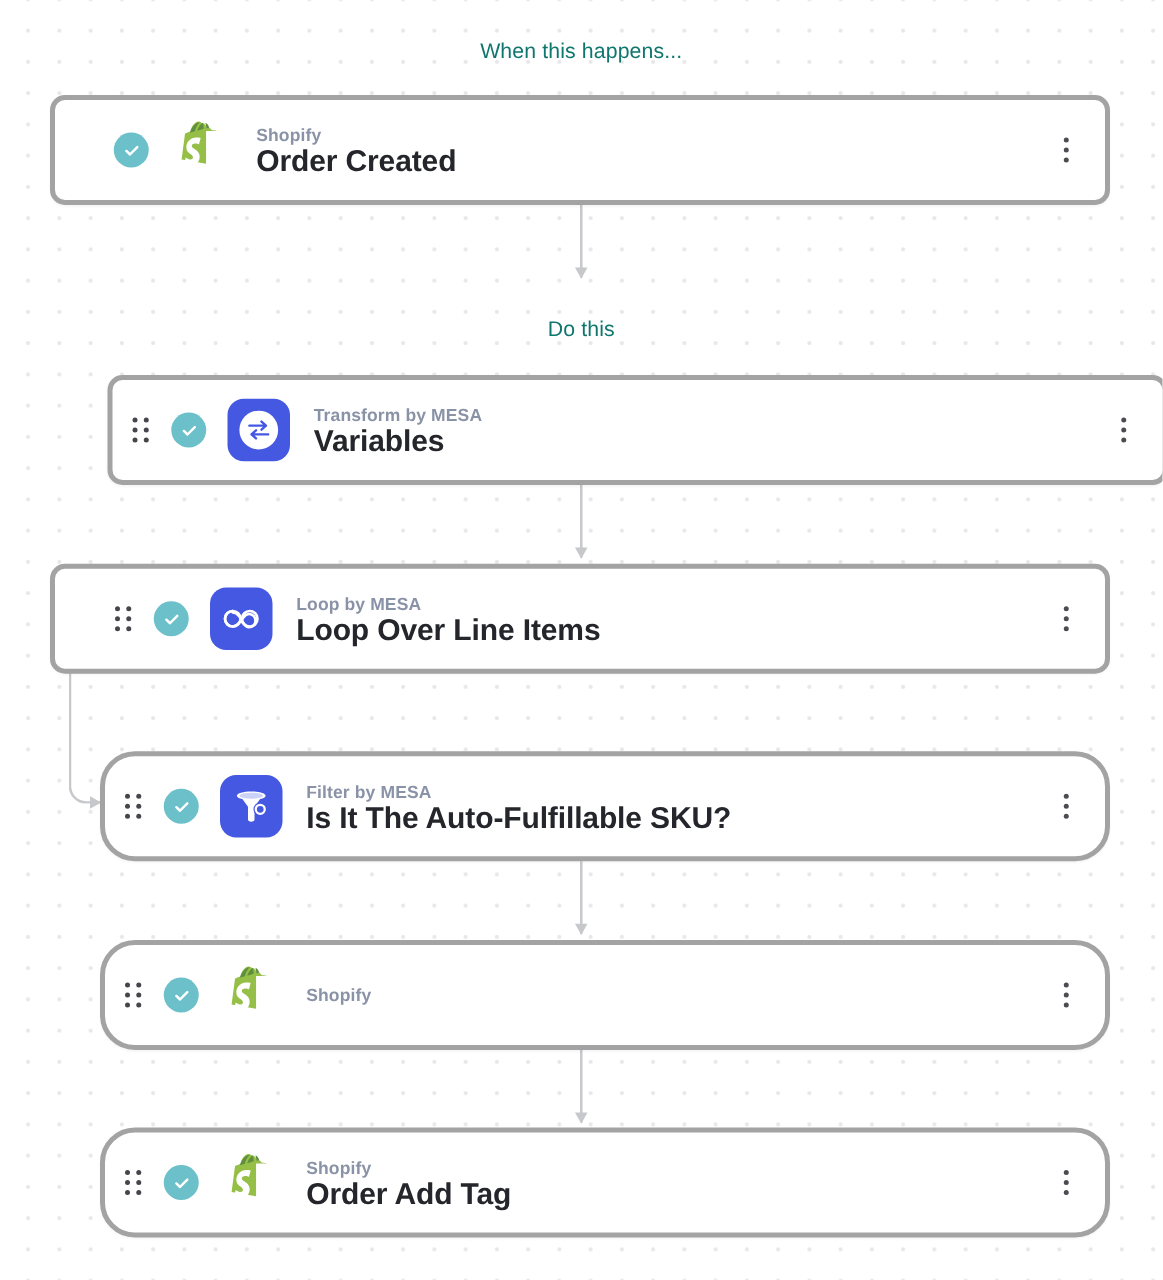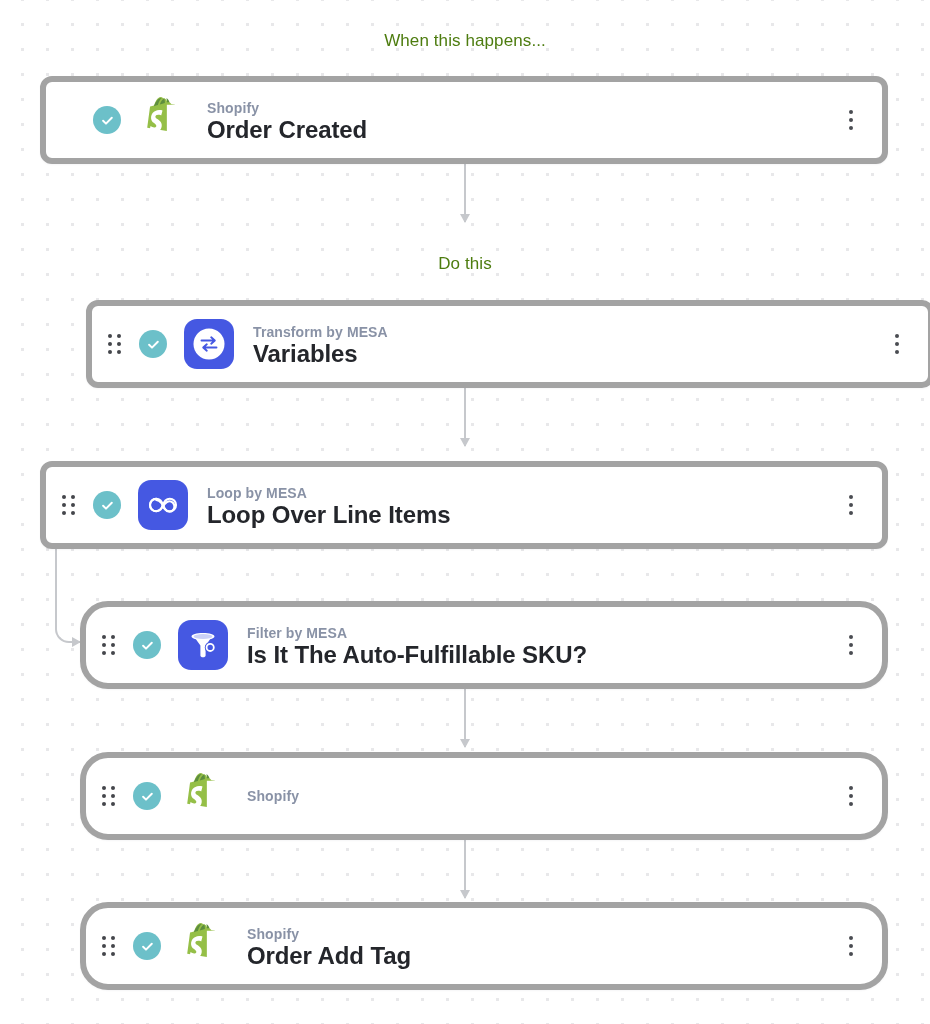--- a/index.html
+++ b/index.html
@@ -25,21 +25,21 @@
     width: 930px;
     height: 1024px;
   }
 
   
   .section-label {
     position: absolute;
     width: 100%;
     text-align: center;
     font-size: 17px;
-    color: #4d7c0f;
+    color: #0f766e;
     letter-spacing: 0.1px;
   }
   #lbl-when { top: 31px; }
   #lbl-do   { top: 254px; }
 
   
   .conn {
     position: absolute;
     pointer-events: none;
   }
@@ -73,21 +73,21 @@
     border-top: 5px solid transparent;
     border-bottom: 5px solid transparent;
     border-left: 9px solid #c6c8cc;
   }
 
   
   .card {
     position: absolute;
     height: 88px;
     background: #ffffff;
-    border: 6px solid #a3a3a3;
+    border: 4px solid #a3a3a3;
     border-radius: 12px;
     box-shadow: 0 1px 2px rgba(16,24,40,0.04);
     display: flex;
     align-items: center;
     padding: 0 20px 0 0;
   }
   .card.level0 { left: 40px; width: 848px; }
   .card.level1 { left: 80px; width: 808px; border-radius: 28px; }
 
   
@@ -272,21 +272,21 @@
       <div class="step-title">Variables</div>
     </div>
     <div class="spacer"></div>
     <div class="kebab">
       <i></i>
         <i></i>
         <i></i>
     </div>
   </div>
 
-  <div class="card level0" style="top:461px;">
+  <div class="card level0" style="top:451px;padding-left:32px;">
     <div class="drag-handle">
       <i></i>
         <i></i>
         <i></i>
         <i></i>
         <i></i>
         <i></i>
     </div>
     <div class="status-check">
       <svg width="15" height="15" viewBox="0 0 16 16">

